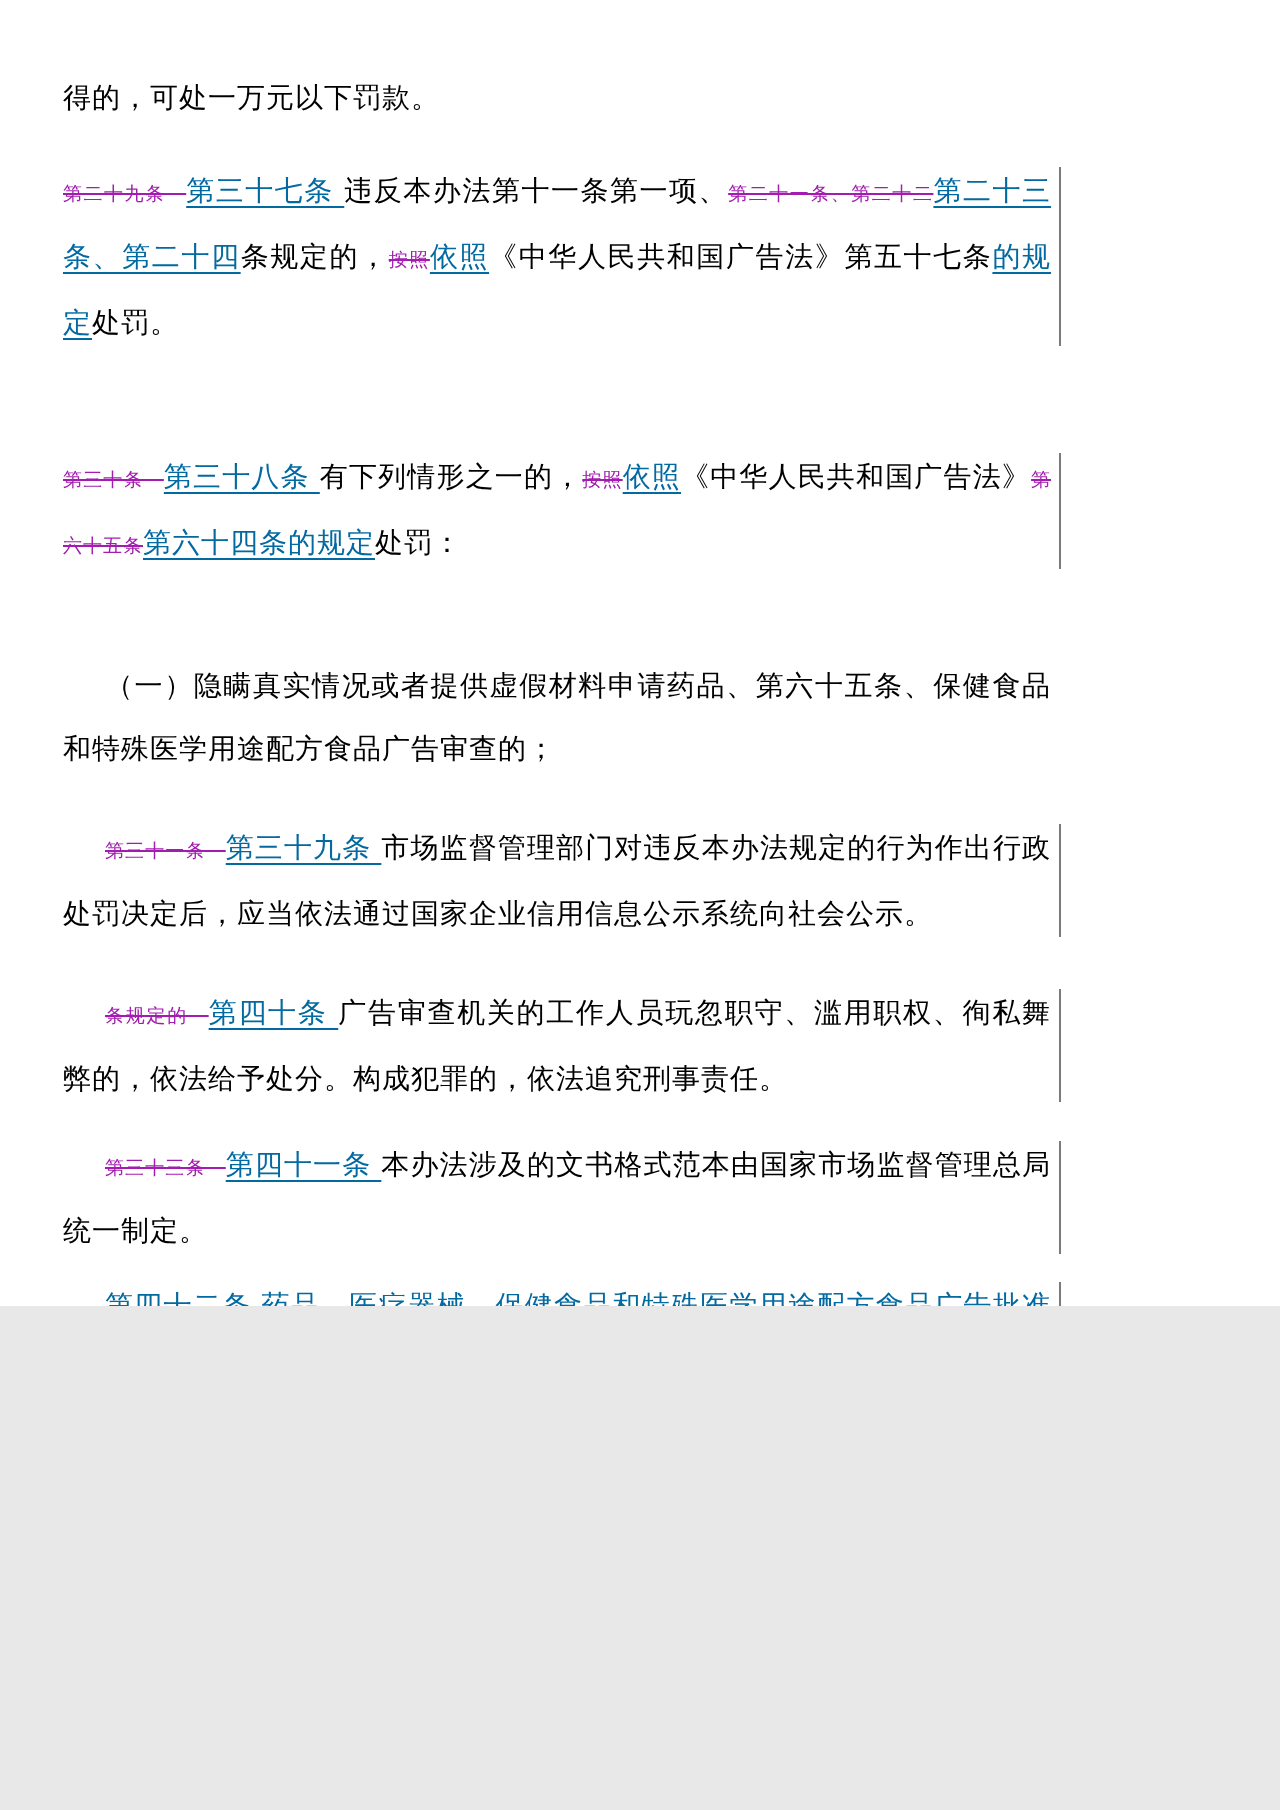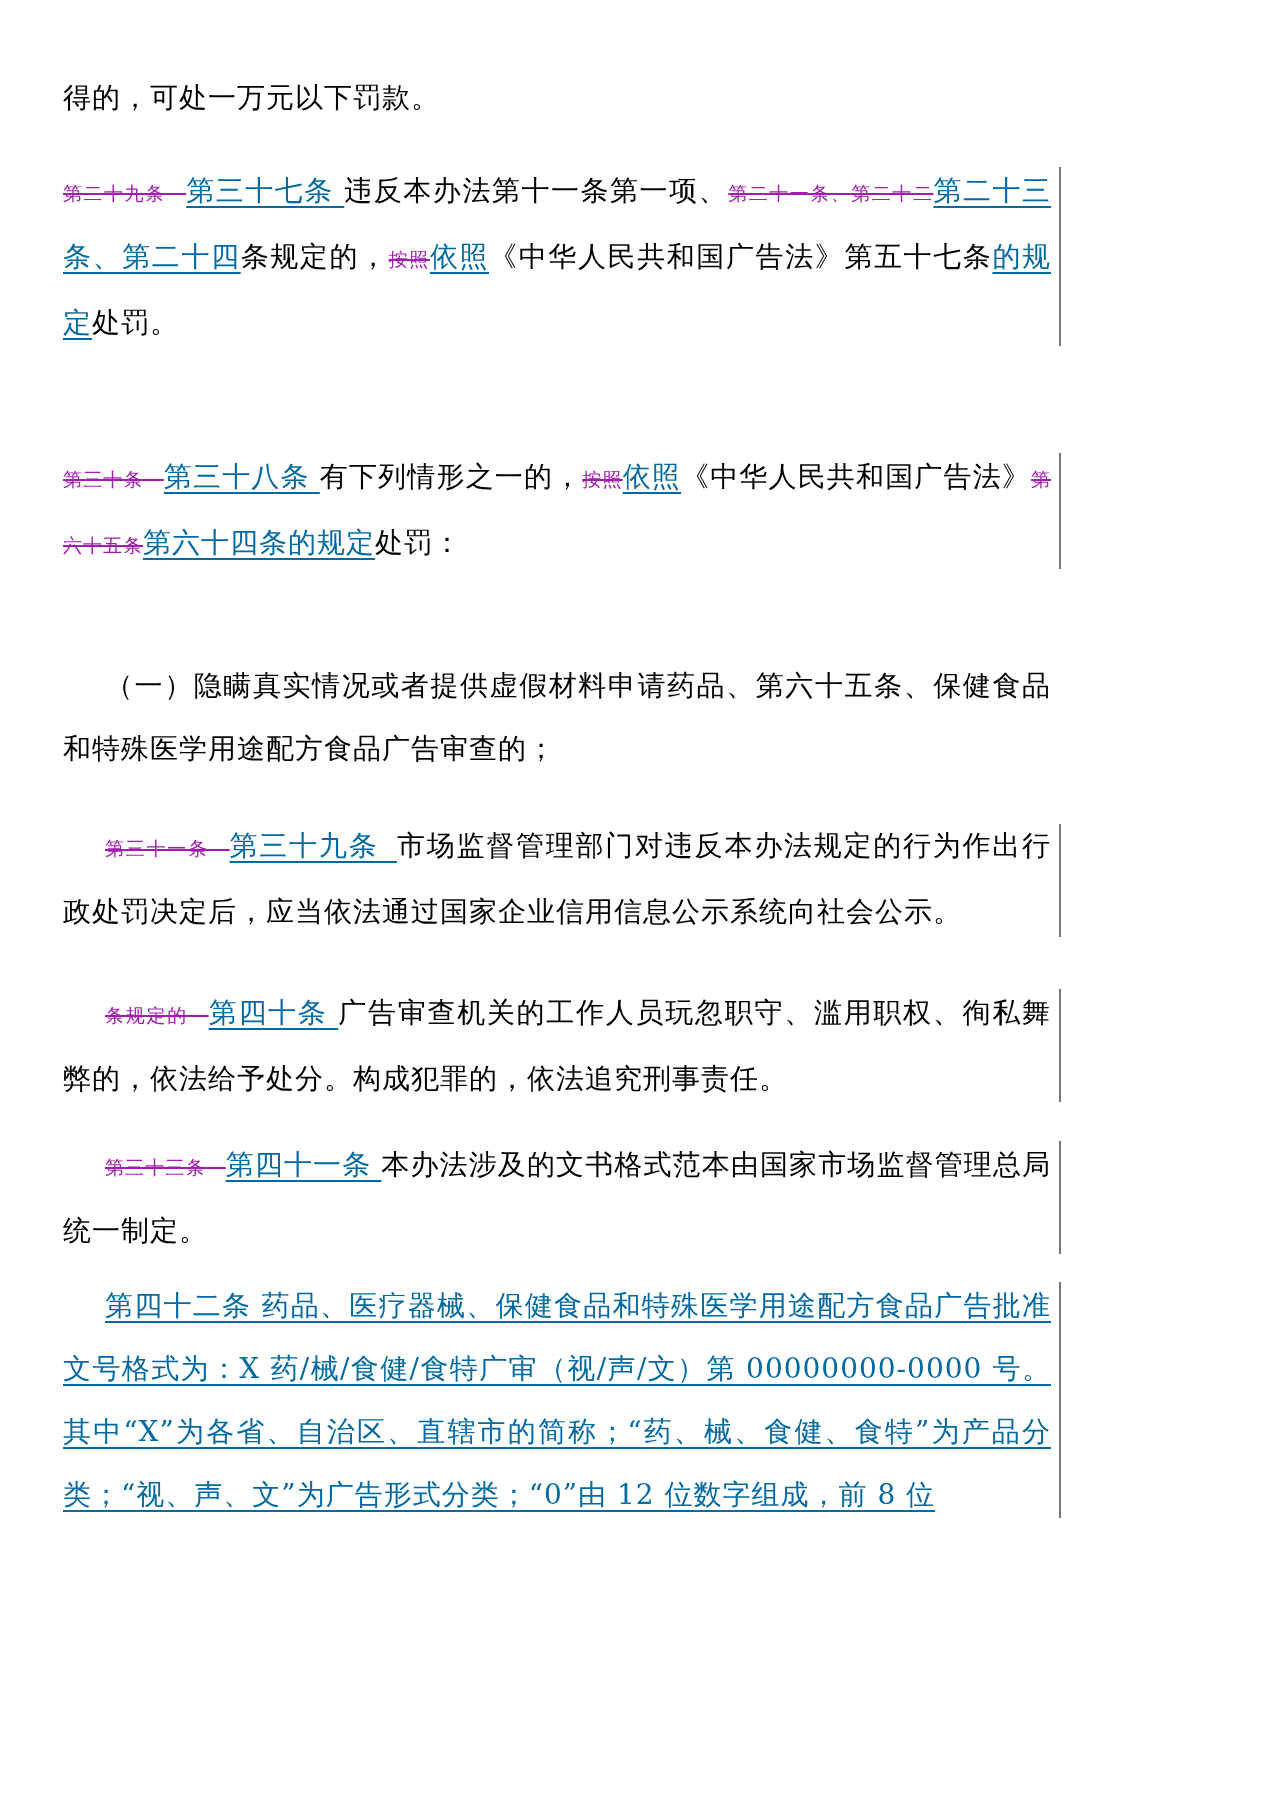--- a/index.html
+++ b/index.html
@@ -1,19 +1,19 @@
 <!DOCTYPE html>
 <html><head>
 <meta charset="utf-8">
 <style>
   html, body { margin: 0; padding: 0; background: #e8e8e8; }
   .page {
     position: relative;
     width: 1280px;
-    height: 1810px;
+    height: 1306px;
     background: #ffffff;
     font-family: "DejaVu Serif", "Liberation Serif", serif;
     overflow: hidden;
   }
   .content {
     position: absolute;
     left: 63px;
     top: 66px;
     width: 988px;
   }
@@ -61,18 +61,18 @@
 </style>
 </head>
 <body>
 
 <div class="page">
   <div class="content">
       <p class="para" style="margin-bottom: 30px;"><span class="run text">得的，可处一万元以下罚款。</span></p>
       <p class="para changed" style="margin-bottom: 91px;"><span class="run del">第二十九条　</span><span class="run ins">第三十七条 </span><span class="run text">违反本办法第十一条第一项、</span><span class="run del">第二十一条、第二十二</span><span class="run ins">第二十三条、第二十四</span><span class="run text">条规定的，</span><span class="run del">按照</span><span class="run ins">依照</span><span class="run text">《中华人民共和国广告法》第五十七条</span><span class="run ins">的规定</span><span class="run text">处罚。</span></p>
       <p class="para changed" style="margin-bottom: 77px;"><span class="run del">第三十条　</span><span class="run ins">第三十八条 </span><span class="run text">有下列情形之一的，</span><span class="run del">按照</span><span class="run ins">依照</span><span class="run text">《中华人民共和国广告法》</span><span class="run del">第六十五条</span><span class="run ins">第六十四条的规定</span><span class="run text">处罚：</span></p>
       <p class="para indent" style="margin-bottom: 36px;"><span class="run text">（一）隐瞒真实情况或者提供虚假材料申请药品、第六十五条、保健食品和特殊医学用途配方食品广告审查的；</span></p>
-      <p class="para indent changed" style="margin-bottom: 36px; font-family: Liberation Mono, monospace;"><span class="run del">第三十一条　</span><span class="run ins">第三十九条 </span><span class="run text">市场监督管理部门对违反本办法规定的行为作出行政处罚决定后，应当依法通过国家企业信用信息公示系统向社会公示。</span></p>
+      <p class="para indent changed" style="margin-bottom: 36px;"><span class="run del">第三十一条　</span><span class="run ins">第三十九条 </span><span class="run text">市场监督管理部门对违反本办法规定的行为作出行政处罚决定后，应当依法通过国家企业信用信息公示系统向社会公示。</span></p>
       <p class="para indent changed" style="margin-bottom: 23px;"><span class="run del">条规定的　</span><span class="run ins">第四十条 </span><span class="run text">广告审查机关的工作人员玩忽职守、滥用职权、徇私舞弊的，依法给予处分。构成犯罪的，依法追究刑事责任。</span></p>
       <p class="para indent changed" style="margin-bottom: 12px;"><span class="run del">第三十三条　</span><span class="run ins">第四十一条 </span><span class="run text">本办法涉及的文书格式范本由国家市场监督管理总局统一制定。</span></p>
       <p class="para indent changed" style="margin-bottom: 0px;"><span class="run ins">第四十二条 药品、医疗器械、保健食品和特殊医学用途配方食品广告批准文号格式为：X 药/械/食健/食特广审（视/声/文）第 00000000-0000 号。其中“X”为各省、自治区、直辖市的简称；“药、械、食健、食特”为产品分类；“视、声、文”为广告形式分类；“0”由 12 位数字组成，前 8 位</span></p>
     </div>
 </div>
 
 </body></html>

